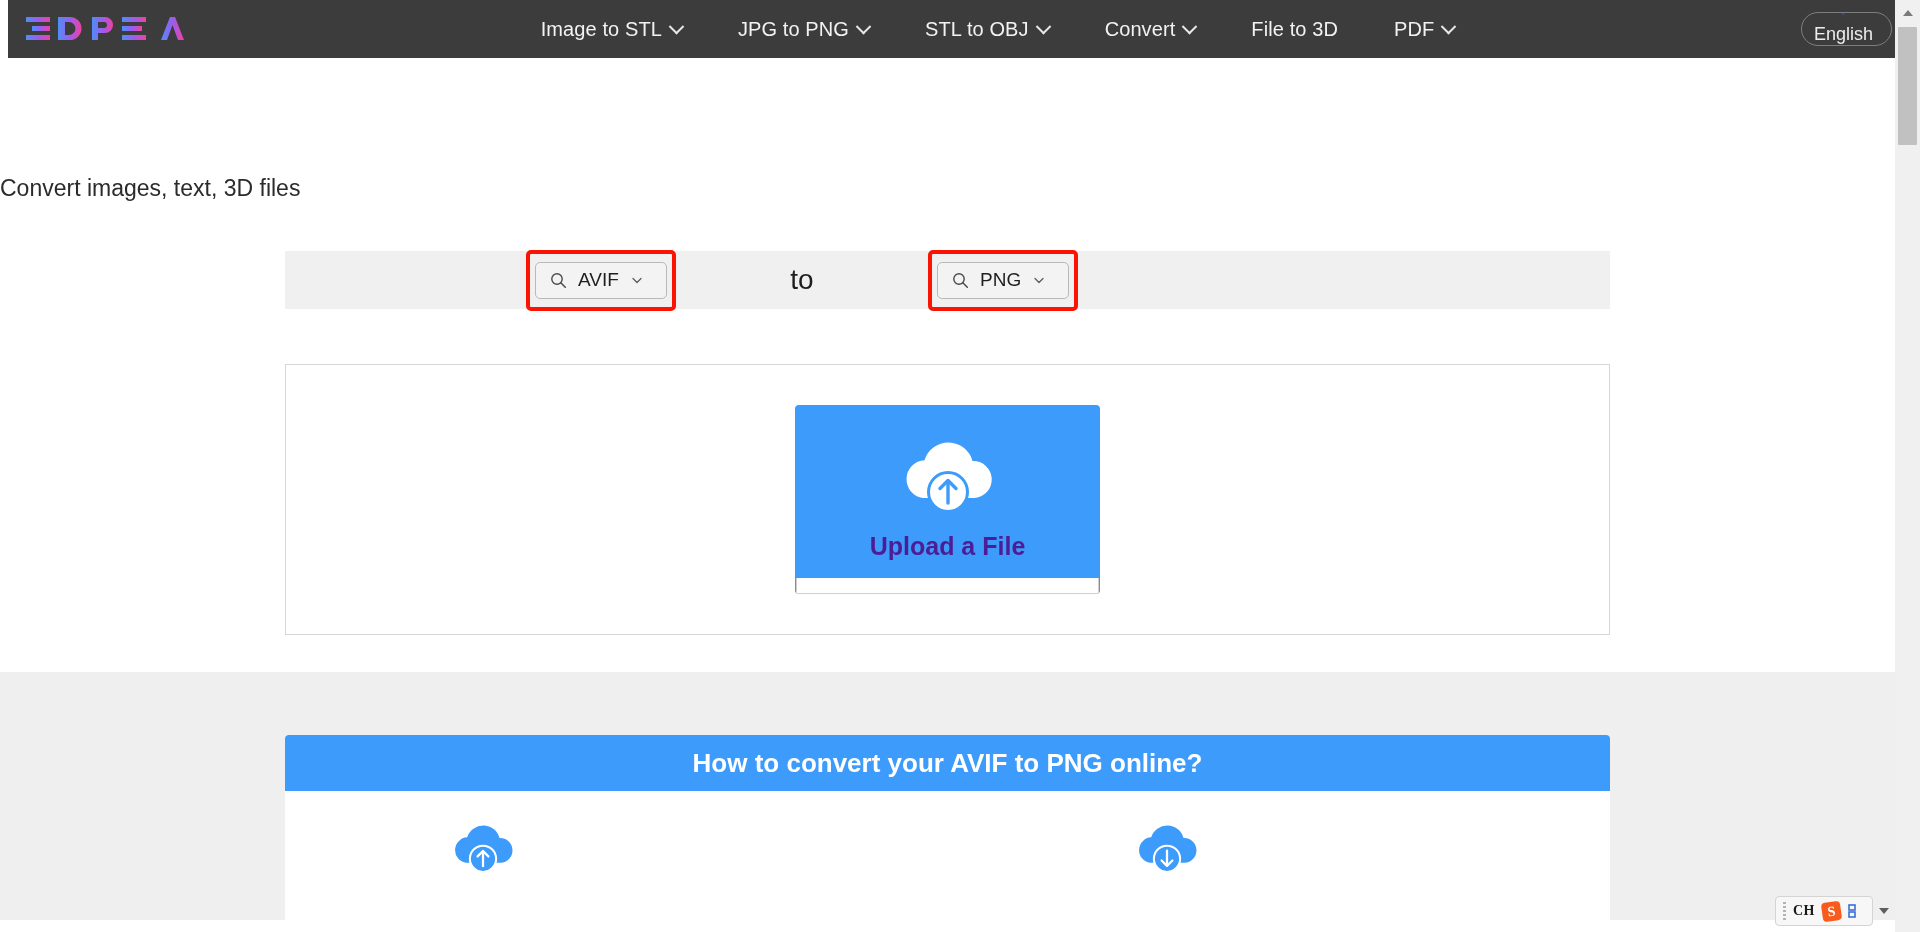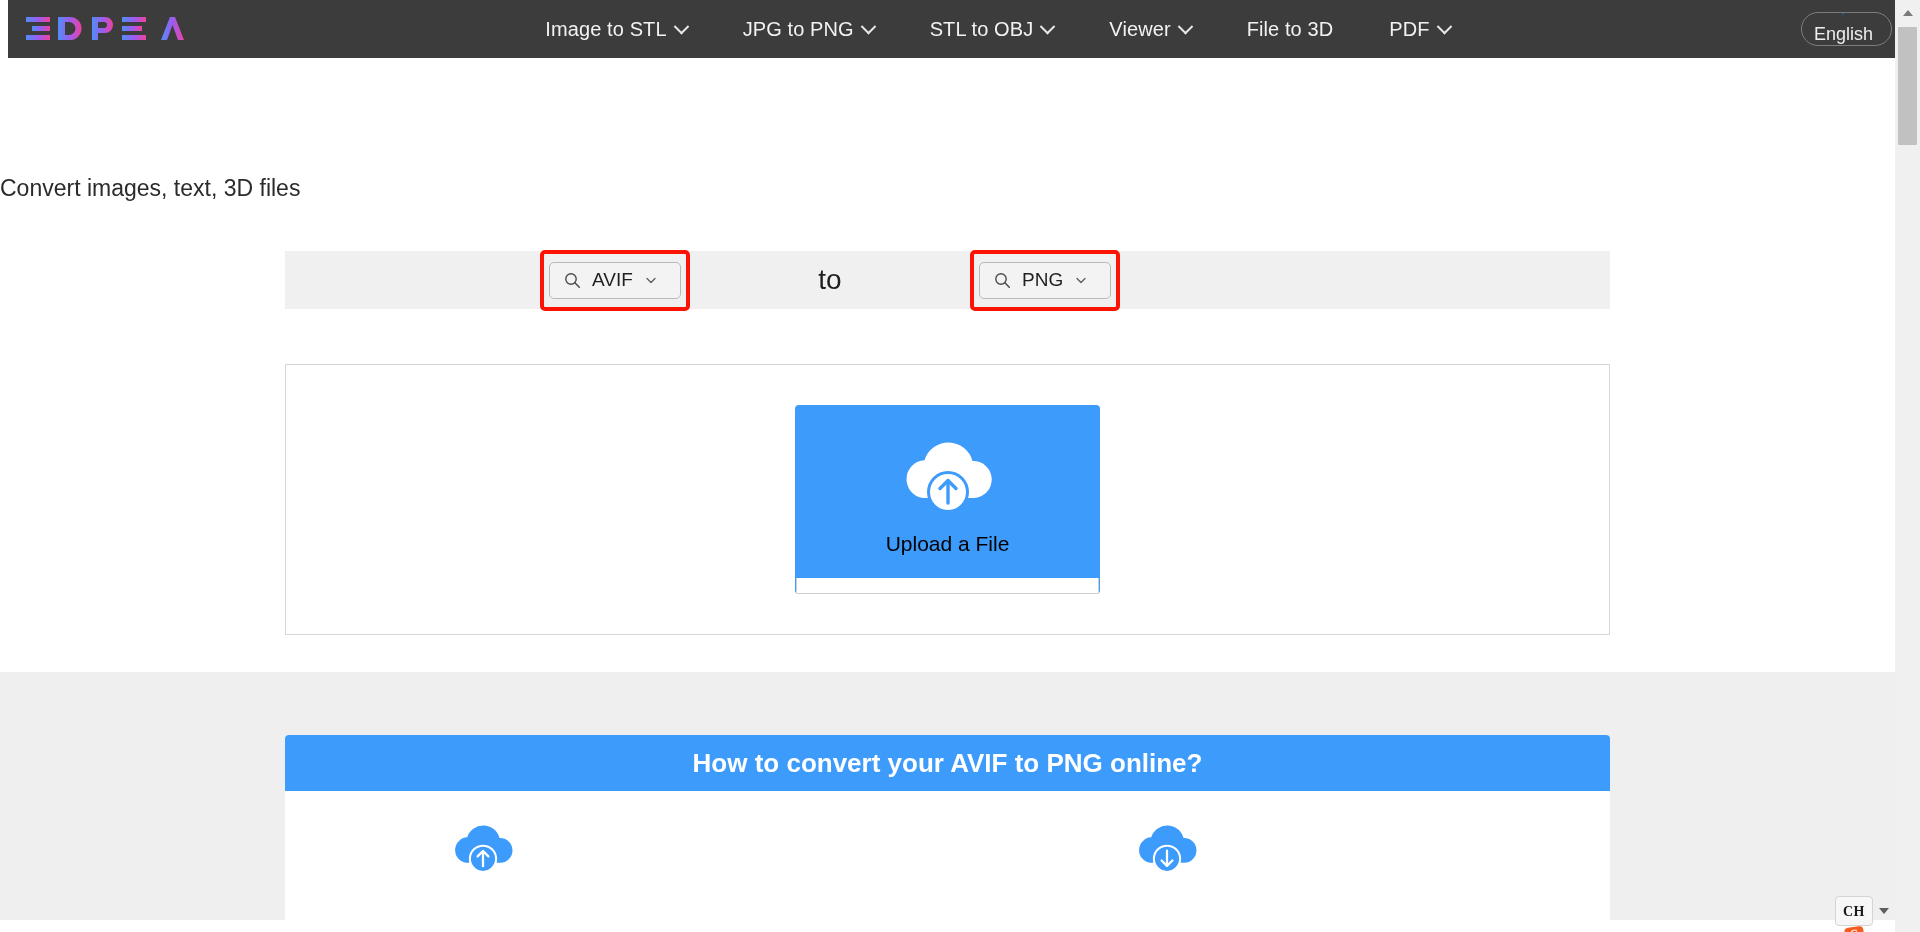--- a/index.html
+++ b/index.html
@@ -99,21 +99,21 @@
   
   .convert-bar {
     position: absolute;
     top: 251px; left: 285px;
     width: 1325px;
     height: 58px;
     background: #f0f0f0;
     display: flex;
     align-items: center;
     justify-content: center;
-    gap: 14px;
+    gap: 0;
   }
   .sel-wrap {
     position: relative;
     display: flex;
     align-items: center;
     justify-content: center;
   }
   .hl-box {
     position: absolute;
     top: -12px; left: -9px;
@@ -174,23 +174,23 @@
   .upload-btn .strip {
     position: absolute;
     bottom: 0; left: 1px;
     width: 303px;
     height: 16px;
     background: #ffffff;
     border: 1px solid #cfcfcf;
     border-top: none;
   }
   .upload-btn .label {
-    color: #000000;
-    font-size: 21px;
-    font-weight: normal;
+    color: #4c1d95;
+    font-size: 25px;
+    font-weight: bold;
     margin-top: 10px;
   }
 
   
   .howto-section {
     position: absolute;
     top: 672px; left: 0;
     width: 1895px;
     height: 248px;
     background: #efefef;
@@ -272,21 +272,20 @@
   }
   .ime-panel {
     height: 30px;
     background: #f7f7f7;
     border: 1px solid #d4d4d4;
     border-radius: 4px;
     display: flex;
     align-items: center;
     gap: 7px;
     padding: 0 7px;
-    flex-direction: column;
   }
   .ime-grip {
     width: 3px; height: 18px;
     background-image: repeating-linear-gradient(to bottom,#b3b3b3 0 2px,transparent 2px 4px);
   }
   .ime-ch {
     font-family: "Liberation Serif", serif;
     font-size: 14px;
     color: #1a1a1a;
     font-weight: bold;
@@ -358,21 +357,21 @@
       </div>
       <div class="nav-item">
         <span>JPG to PNG</span>
         <span class="chev"></span>
       </div>
       <div class="nav-item">
         <span>STL to OBJ</span>
         <span class="chev"></span>
       </div>
       <div class="nav-item">
-        <span>Viewer</span>
+        <span>Convert</span>
         <span class="chev"></span>
       </div>
       <div class="nav-item">
         <span>File to 3D</span>
       </div>
       <div class="nav-item">
         <span>PDF</span>
         <span class="chev"></span>
       </div>
     </div>

